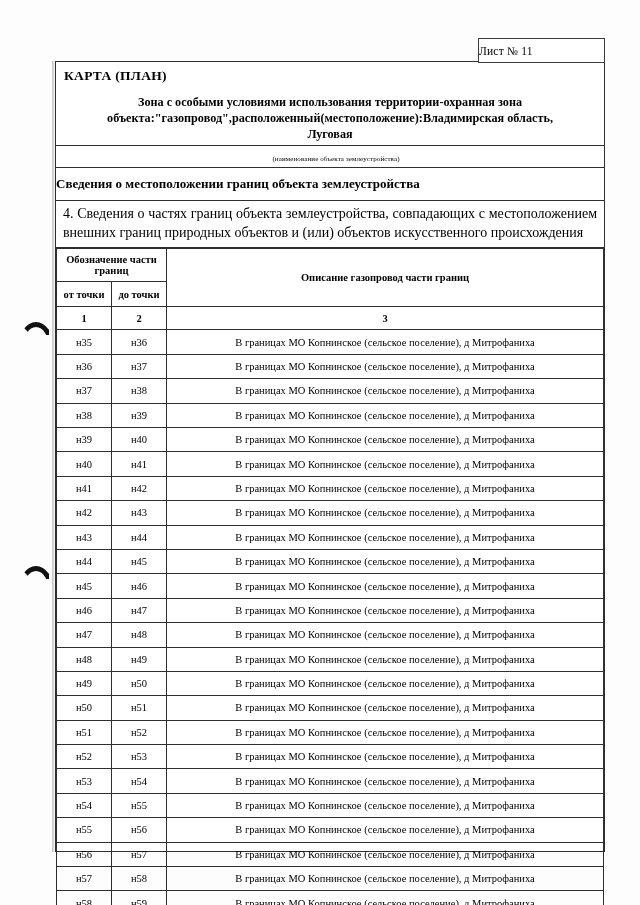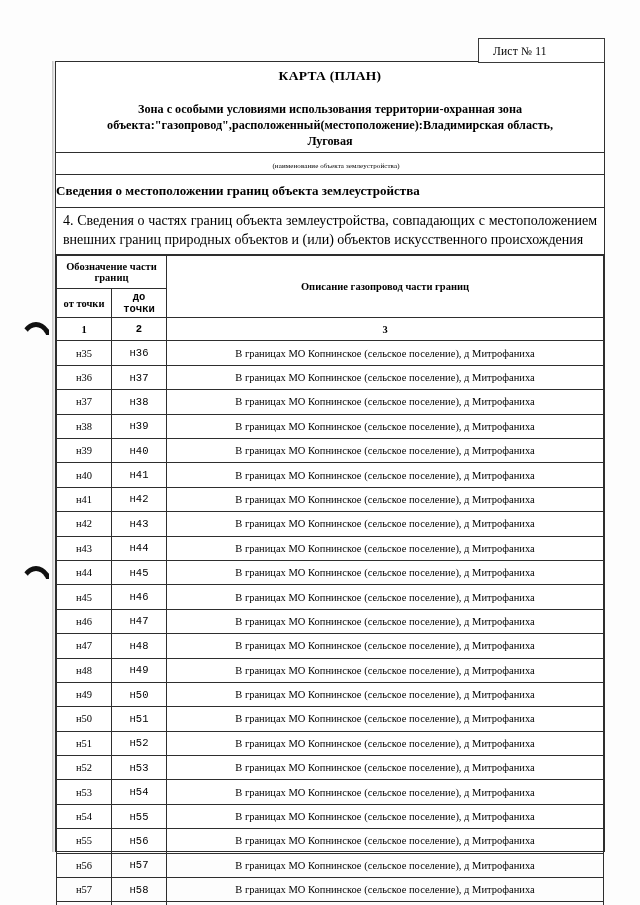--- a/index.html
+++ b/index.html
@@ -29,21 +29,21 @@
     position: absolute;
     left: 478px;
     top: 38px;
     width: 127px;
     height: 25px;
     border: 1.2px solid #3a3a3a;
     background: #ffffff;
     z-index: 3;
     display: flex;
     align-items: center;
-    padding-left: 14px;
+    padding-left: 0;
     box-sizing: border-box;
   }
   .sheet-no-box .txt {
     font-size: 11.5px;
     letter-spacing: 0.2px;
     white-space: nowrap;
   }
 
   
   .page-frame {
@@ -57,25 +57,24 @@
     background: #ffffff;
     z-index: 2;
   }
 
   
   .title-block {
     border-bottom: 1.2px solid #2e2e2e;
     padding: 6px 8px 2px 8px;
   }
   .doc-title {
-    text-align: center;
     font-weight: bold;
     font-size: 13.5px;
     letter-spacing: 0.3px;
-    margin-bottom: 17px;
+    margin-bottom: 10px;
   }
   .doc-subtitle {
     text-align: center;
     font-weight: bold;
     font-size: 12.2px;
     line-height: 1.33;
     padding: 0 2px;
   }
 
   .caption-row {
@@ -127,21 +126,21 @@
   }
   .th-sub {
     font-size: 10px;
     height: 20px;
   }
   .th-num {
     font-size: 11px;
     height: 18px;
   }
   .col-from { width: 105px; }
-  .col-to   { width: 87px; font-family: Liberation Mono, monospace;  }
+  .col-to   { width: 87px;  }
   .col-desc { width: auto;  }
 
   td.cell-point {
     font-size: 10.5px;
     height: 19.4px;
     padding: 0;
   }
   td.cell-desc {
     font-size: 10px;
     height: 19.4px;

